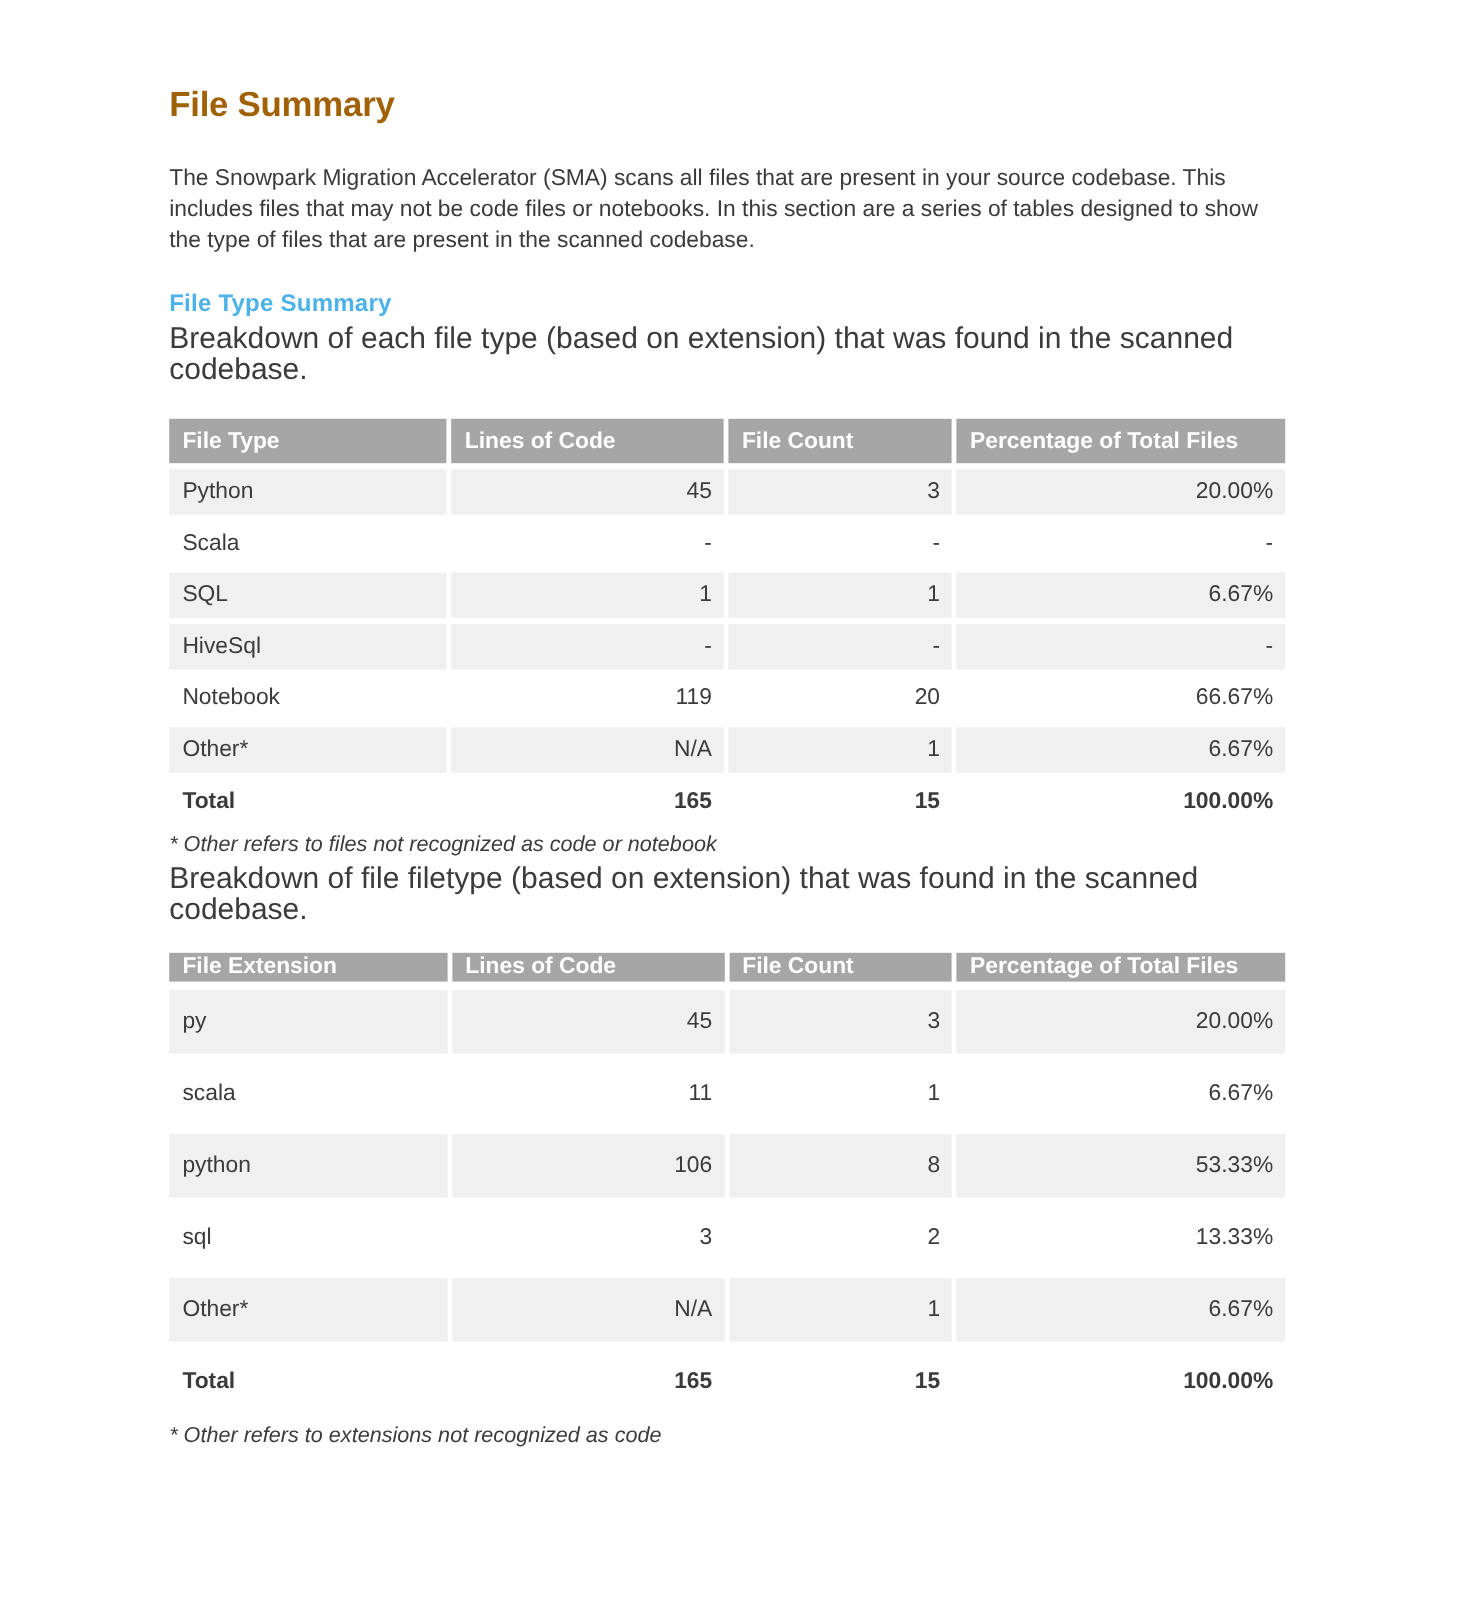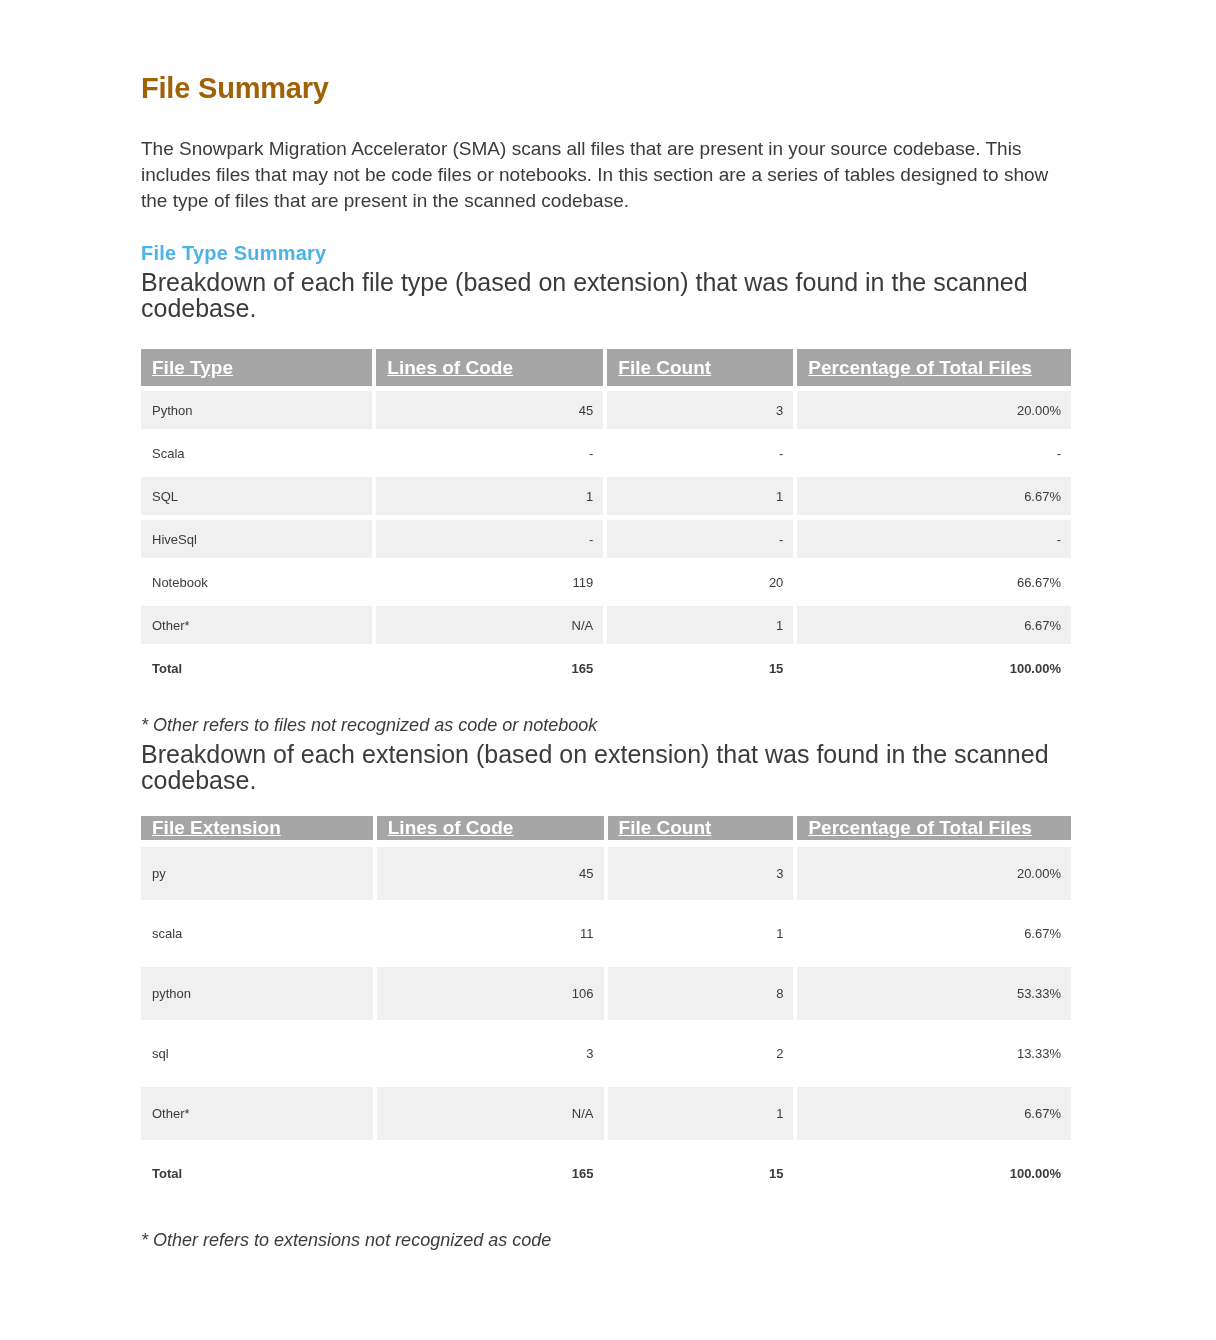--- a/index.html
+++ b/index.html
@@ -65,35 +65,34 @@
   table.summary-table th {
     background: var(--header-bg);
     color: var(--header-text);
     font-size: 19px;
     font-weight: 700;
     text-align: left;
     height: 37px;
     padding: 0 10px 0 11px;
     overflow: hidden;
     white-space: nowrap;
-    text-decoration: underline;
   }
   section.second table.summary-table th { height: 24px; }
   table.summary-table td {
-    font-size: 13px;
+    font-size: 19px;
     height: 38px;
     padding: 0 10px 0 11px;
     white-space: nowrap;
   }
   section.second table.summary-table td { height: 53px; }
   table.summary-table td.num { text-align: right; }
   table.summary-table tr.shaded td { background: var(--row-shaded); }
   table.summary-table tr.total td { font-weight: 700; background: transparent; }
   p.footnote {
-    margin: 22px 0 0 0;
+    margin: 0 0 0 0;
     font-size: 18px;
     line-height: 22px;
     font-style: italic;
   }
   section.second .section-heading {
     margin-top: 88px;
   }
 </style>
 </head>
 <body>
@@ -164,21 +163,21 @@
             <td class="num">165</td>
             <td class="num">15</td>
             <td class="num">100.00%</td>
           </tr>
         </tbody>
       </table>
     <p class="footnote">* Other refers to files not recognized as code or notebook</p>
   </section>
 
   <section class="second">
-    <p class="section-desc">Breakdown of each extension (based on extension) that was found in the scanned codebase.</p>
+    <p class="section-desc">Breakdown of file filetype (based on extension) that was found in the scanned codebase.</p>
     <table class="summary-table">
         <colgroup>
           <col style="width: 233px;">
           <col style="width: 228px;">
           <col style="width: 187px;">
           <col style="width: 274px;">
         </colgroup>
         <thead>
           <tr>
             <th>File Extension</th>

